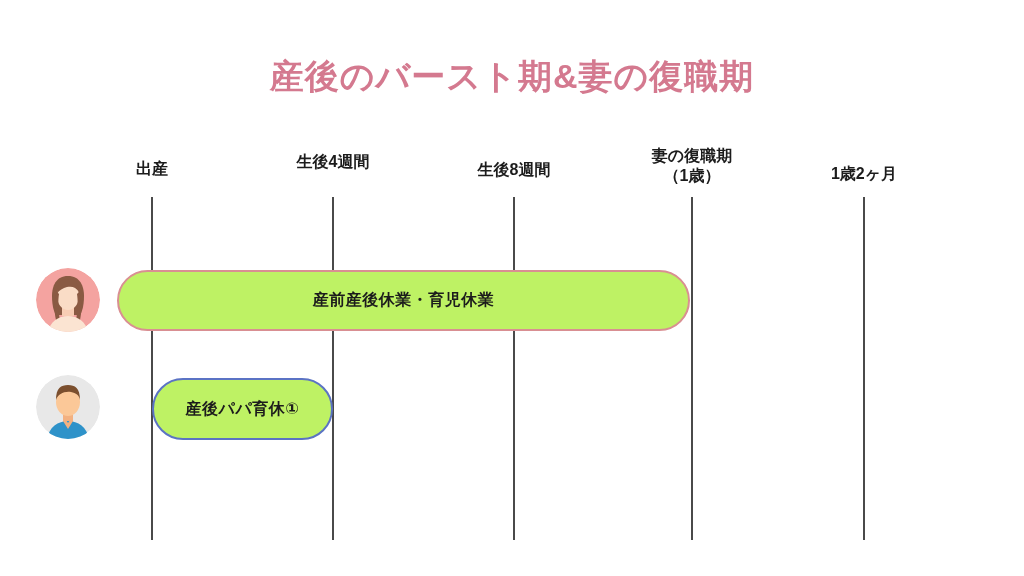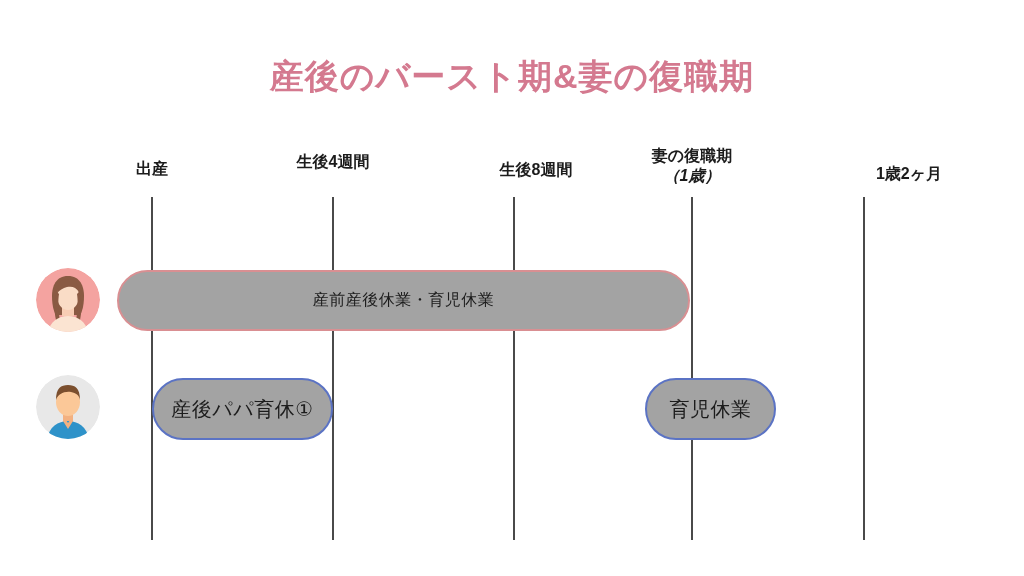--- a/index.html
+++ b/index.html
@@ -47,56 +47,55 @@
     text-align: center;
     font-size: 16px;
     font-weight: 700;
     color: #1c1c1c;
     line-height: 1.28;
     white-space: nowrap;
     transform: translateX(-50%);
   }
   .tl-label .l2 {
     display: block;
-    font-style: italic;
   }
 
   
   .avatar {
     position: absolute;
     width: 64px;
     height: 64px;
     border-radius: 50%;
     overflow: hidden;
   }
   .avatar svg { display: block; }
 
   
   .bar {
     position: absolute;
     box-sizing: border-box;
-    background: #a3a3a3;
+    background: #bef264;
     display: flex;
     align-items: center;
     justify-content: center;
     font-size: 16px;
-    font-weight: 400;
+    font-weight: 700;
     color: #1c1c1c;
     white-space: nowrap;
   }
   .bar-mother {
     border: 2px solid #d98f92;
     border-radius: 32px;
   }
   .bar-father {
     border: 2px solid #5b73c4;
     border-radius: 32px;
   }
   .bar-mother .bar-label { font-size: 16px; letter-spacing: 0.5px; }
-  .bar-father .bar-label { font-size: 20px; letter-spacing: 0.5px; }
+  .bar-father .bar-label { font-size: 16px; letter-spacing: 0.5px; }
 </style>
 </head>
 <body>
 
 <div id="canvas">
 
   <div class="title">産後のバースト期&amp;妻の復職期</div>
 
   <div class="tl-line" style="left:151px; top:197px; height:343px;"></div>
   <div class="tl-line" style="left:332px; top:197px; height:343px;"></div>
@@ -105,30 +104,30 @@
   <div class="tl-line" style="left:863px; top:197px; height:343px;"></div>
 
   <div class="tl-label" style="left:152px; top:160px;font-family:Liberation Mono, monospace;">
     <span>出産</span>
   </div>
 
   <div class="tl-label" style="left:333px; top:152px;text-align:right;">
     <span>生後4週間</span>
   </div>
 
-  <div class="tl-label" style="left:536px; top:160px;">
+  <div class="tl-label" style="left:514px; top:160px;">
     <span>生後8週間</span>
   </div>
 
   <div class="tl-label" style="left:692px; top:146px;">
     <span>妻の復職期</span>
     <span class="l2">（1歳）</span>
   </div>
 
-  <div class="tl-label" style="left:864px; top:164px;margin-left:45px;">
+  <div class="tl-label" style="left:864px; top:164px;">
     <span>1歳2ヶ月</span>
   </div>
 
   <div class="avatar" style="left:36px; top:268px;">
     <svg width="64" height="64" viewBox="0 0 64 64">
       <circle cx="32" cy="32" r="32" fill="#f4a3a0"></circle>
       <path d="M32 8 C20 8 16 18 16 28 C16 38 18 44 20 47 L44 47 C46 44 48 38 48 28 C48 18 44 8 32 8 Z" fill="#8a5a43"></path>
       <path d="M26 36 h12 v12 h-12 z" fill="#f8cdb4"></path>
       <ellipse cx="32" cy="28" rx="11" ry="14" fill="#fadcc6"></ellipse>
       <path d="M21 26 C21 14 26 11 32 11 C38 11 43 14 43 24 C40 19 36 18 31 19 C27 20 23 22 21 26 Z" fill="#8a5a43"></path>
@@ -151,17 +150,14 @@
 
   <div class="bar bar-mother" style="left:117px; top:270px; width:573px; height:61px;">
     <span class="bar-label">産前産後休業・育児休業</span>
   </div>
 
   <div class="bar bar-father" style="left:152px; top:378px; width:181px; height:62px;">
     <span class="bar-label">産後パパ育休①</span>
   </div>
 
 
-  <div class="bar bar-father" style="left:645px; top:378px; width:131px; height:62px;">
-    <span class="bar-label">育児休業</span>
-  </div>
 
 </div>
 
 </body></html>

